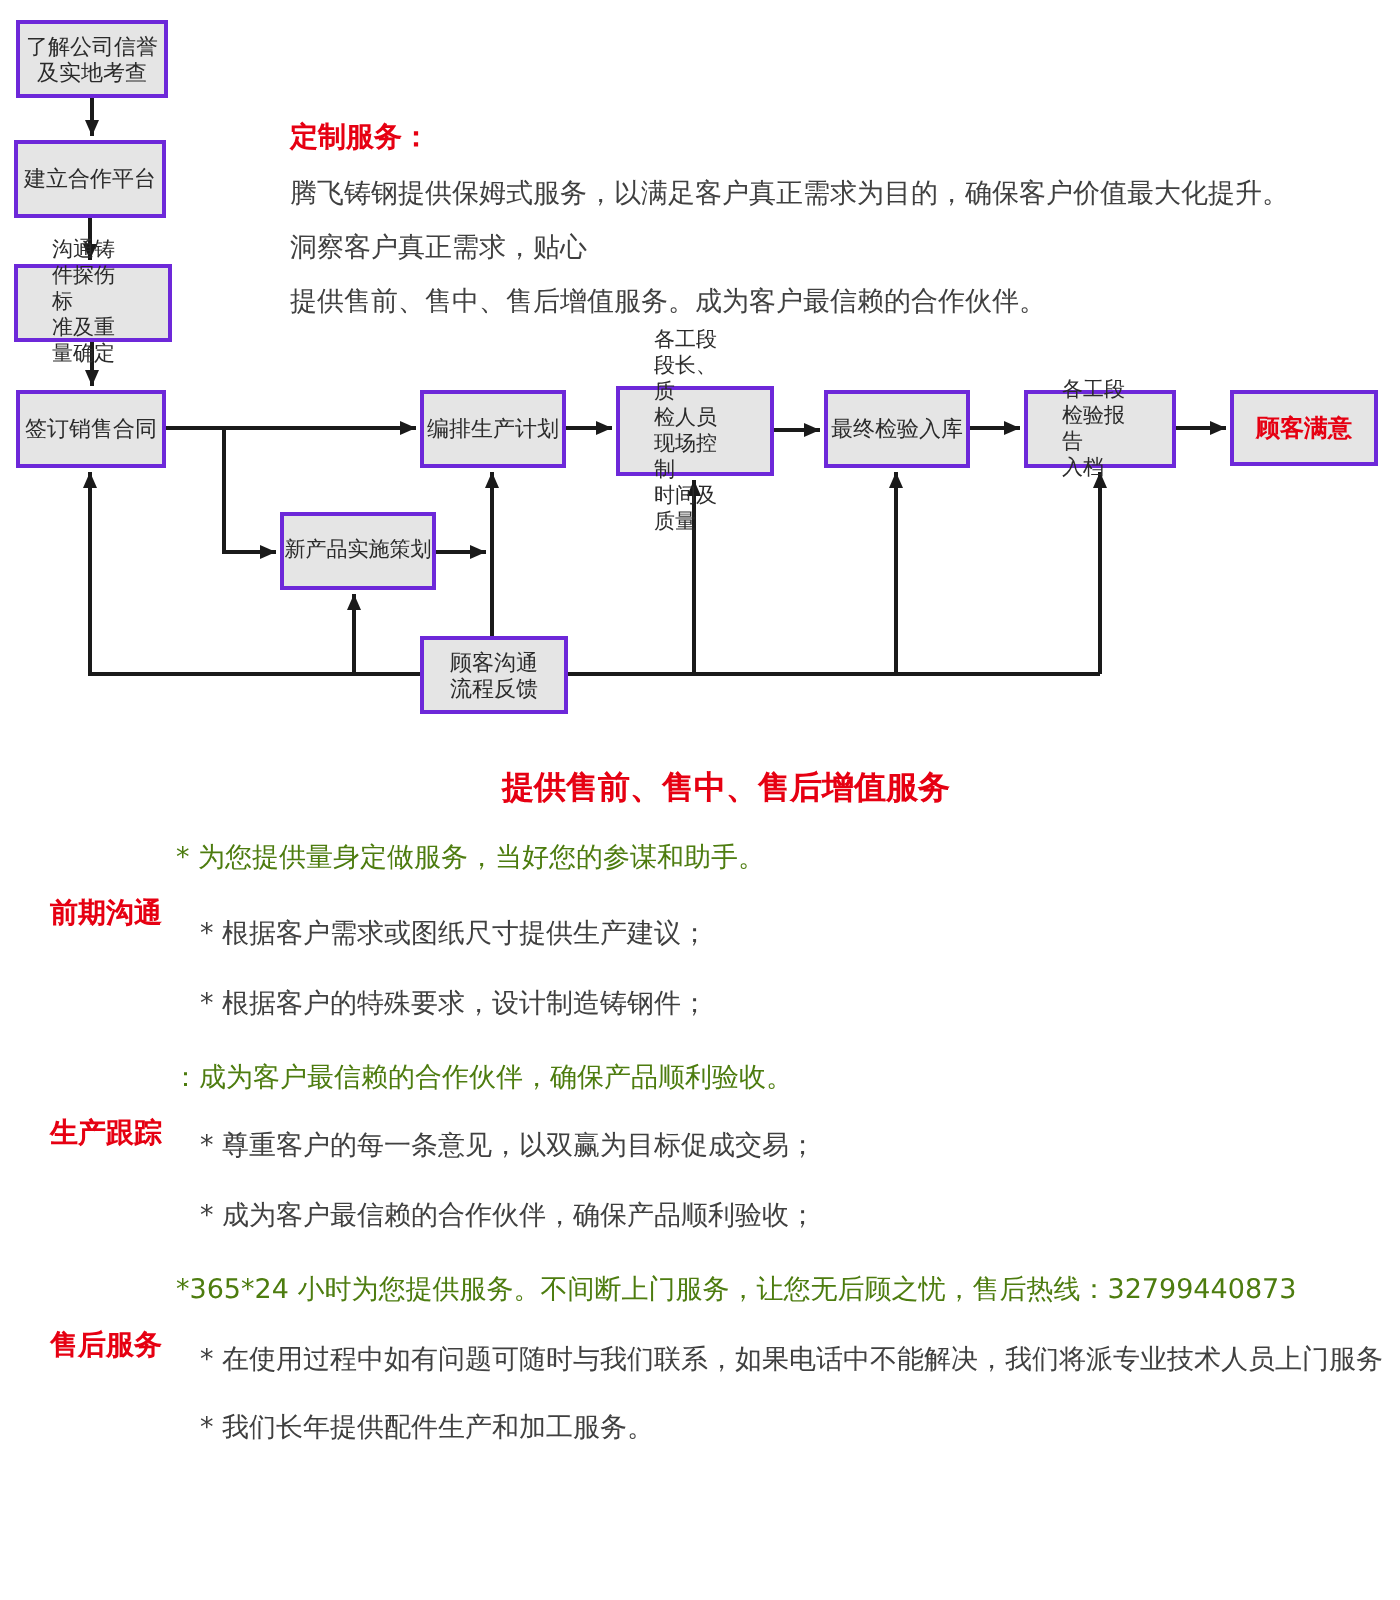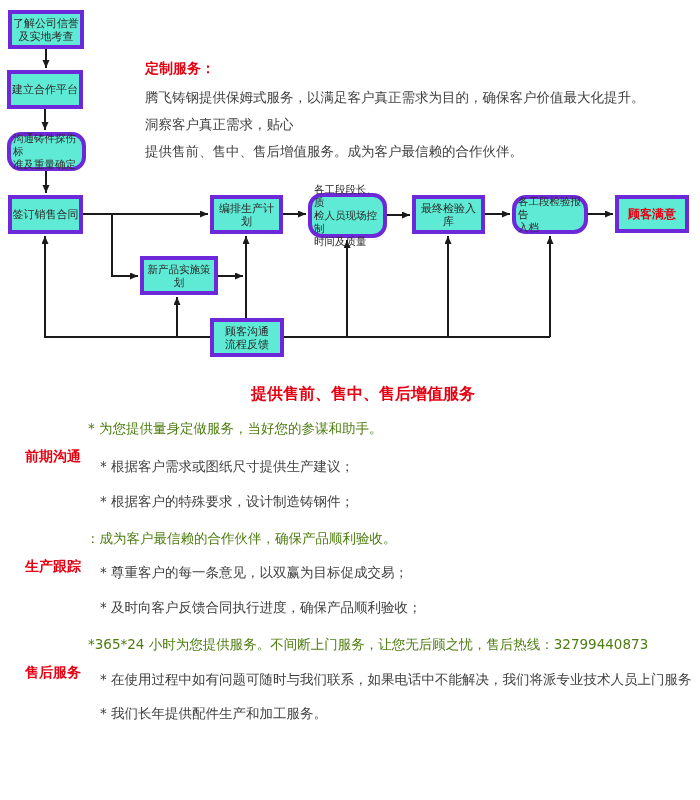--- a/index.html
+++ b/index.html
@@ -1,22 +1,22 @@
 <!DOCTYPE html>
 <html><head>
 <meta charset="utf-8">
 <style>
   html,body{margin:0;padding:0;background:#fff;}
   .page{position:relative;width:700px;height:800px;background:#fff;overflow:hidden;
         font-family:"DejaVu Sans","Liberation Sans",sans-serif;}
   .flowchart svg{position:absolute;left:0;top:0;}
-  .fbox{position:absolute;box-sizing:border-box;border:4px solid #6d28d9;background:#5eead4;
+  .fbox{position:absolute;box-sizing:border-box;border:2px solid #6d28d9;background:#e5e5e5;
         display:flex;align-items:center;justify-content:center;text-align:center;
         font-size:11px;line-height:13px;color:#2b2b2b;white-space:pre-line;}
-  .fbox.leftalign{justify-content:flex-start;text-align:left;padding:0 2px;border-radius:14px;}
+  .fbox.leftalign{justify-content:flex-start;text-align:left;padding:0 17px;}
   .fbox.small{font-size:10.5px;line-height:13px;}
   .fbox.red{color:#e60012;font-weight:bold;font-size:12px;}
   .intro{position:absolute;left:145px;top:44px;width:548px;}
   .intro-title{font-size:14px;font-weight:bold;color:#e60012;margin:16px 0 12px 0;}
   .intro p{margin:0 0 13px 0;font-size:13.5px;line-height:14px;color:#404040;}
   .mid-heading{position:absolute;left:26px;top:384px;width:674px;margin:0;text-align:center;
         font-size:16px;font-weight:bold;color:#e60012;}
   .sec-label{position:absolute;left:25px;font-size:14px;font-weight:bold;color:#e60012;white-space:nowrap;margin-top:28px;}
   .sec-lead{position:absolute;left:88px;font-size:13.5px;color:#4d7c0f;white-space:nowrap;}
   .sec-bullet{position:absolute;left:100px;font-size:13.5px;color:#404040;white-space:nowrap;}
@@ -83,20 +83,20 @@
   <h2 class="mid-heading">提供售前、售中、售后增值服务</h2>
 
   <div class="sec-label" style="top:420px">前期沟通</div>
   <div class="sec-lead" style="top:420px">* 为您提供量身定做服务，当好您的参谋和助手。</div>
   <div class="sec-bullet" style="top:458px">* 根据客户需求或图纸尺寸提供生产建议；</div>
   <div class="sec-bullet" style="top:493px">* 根据客户的特殊要求，设计制造铸钢件；</div>
 
   <div class="sec-label" style="top:530px">生产跟踪</div>
   <div class="sec-lead" style="top:530px;left:86px">：成为客户最信赖的合作伙伴，确保产品顺利验收。</div>
   <div class="sec-bullet" style="top:564px">* 尊重客户的每一条意见，以双赢为目标促成交易；</div>
-  <div class="sec-bullet" style="top:599px">* 及时向客户反馈合同执行进度，确保产品顺利验收；</div>
+  <div class="sec-bullet" style="top:599px">* 成为客户最信赖的合作伙伴，确保产品顺利验收；</div>
 
   <div class="sec-label" style="top:636px">售后服务</div>
   <div class="sec-lead" style="top:636px">*365*24 小时为您提供服务。不间断上门服务，让您无后顾之忧，售后热线：32799440873</div>
   <div class="sec-bullet" style="top:671px">* 在使用过程中如有问题可随时与我们联系，如果电话中不能解决，我们将派专业技术人员上门服务</div>
   <div class="sec-bullet" style="top:705px">* 我们长年提供配件生产和加工服务。</div>
 
 </div>
 
 </body></html>

